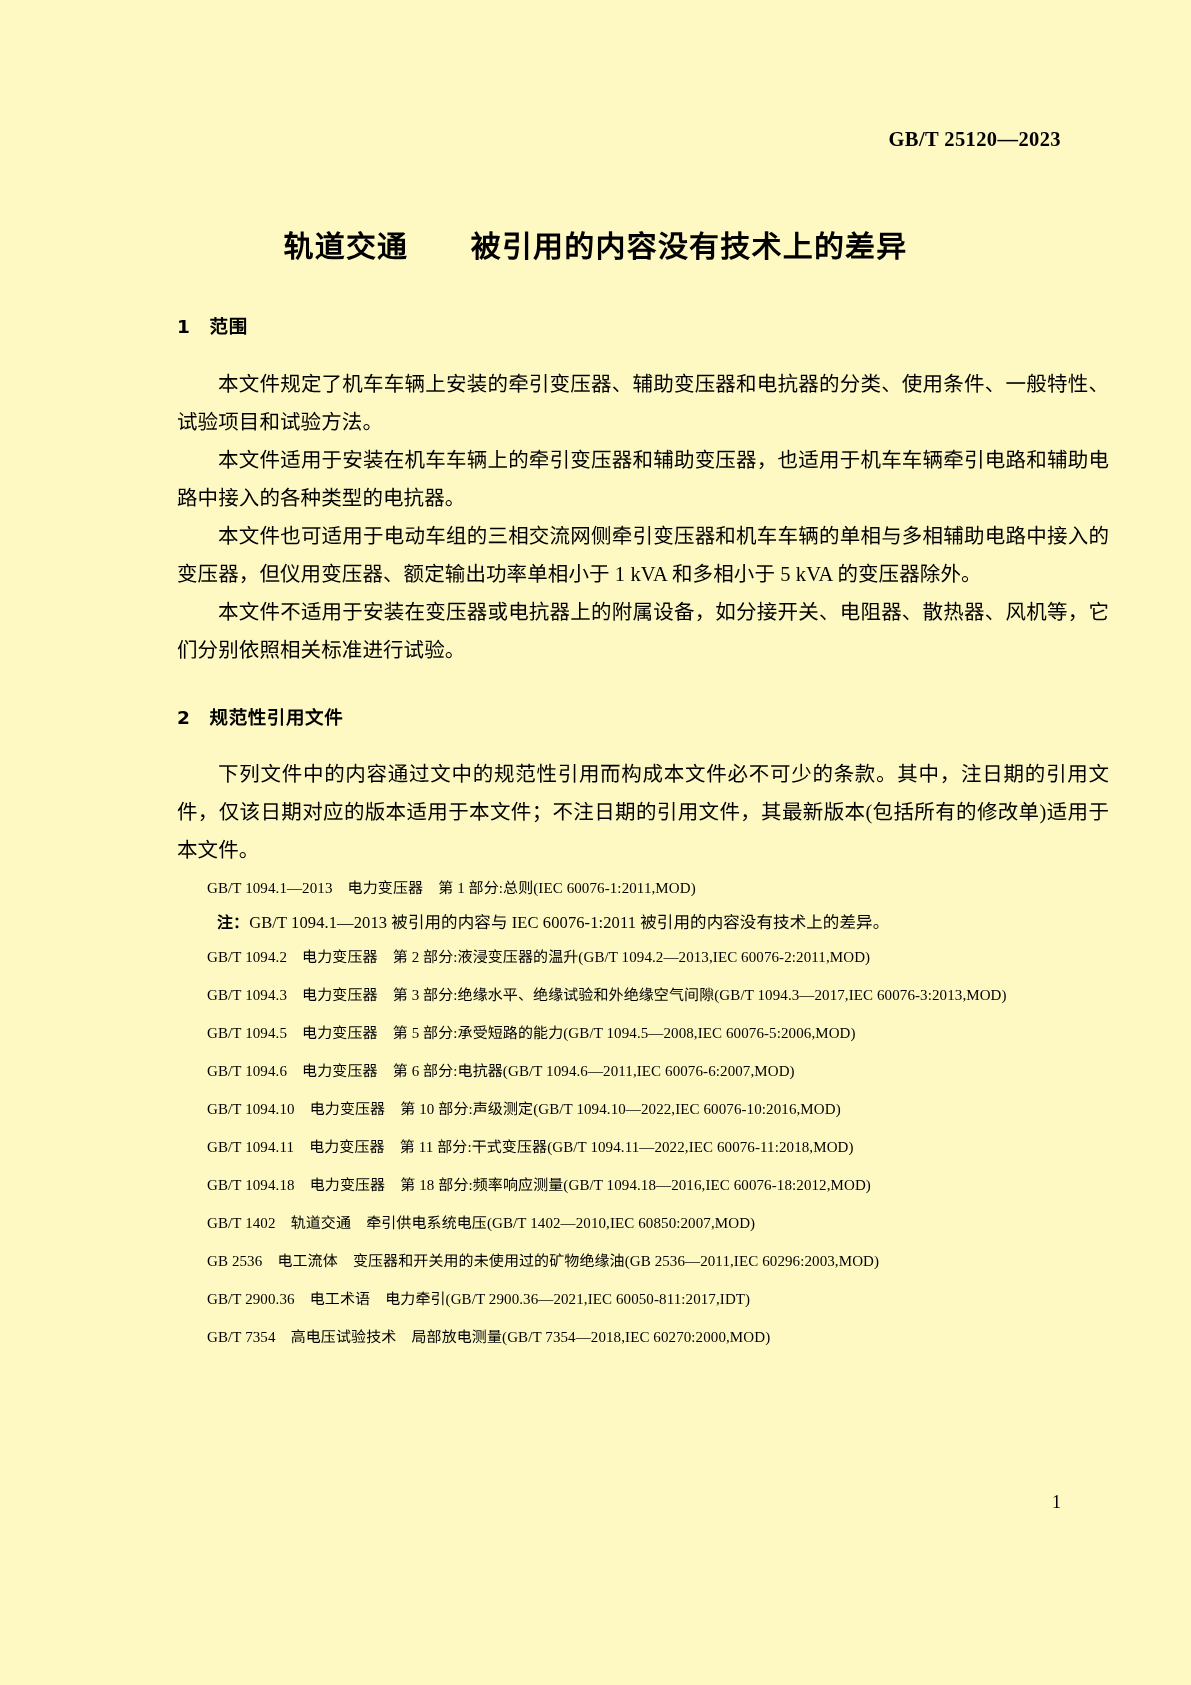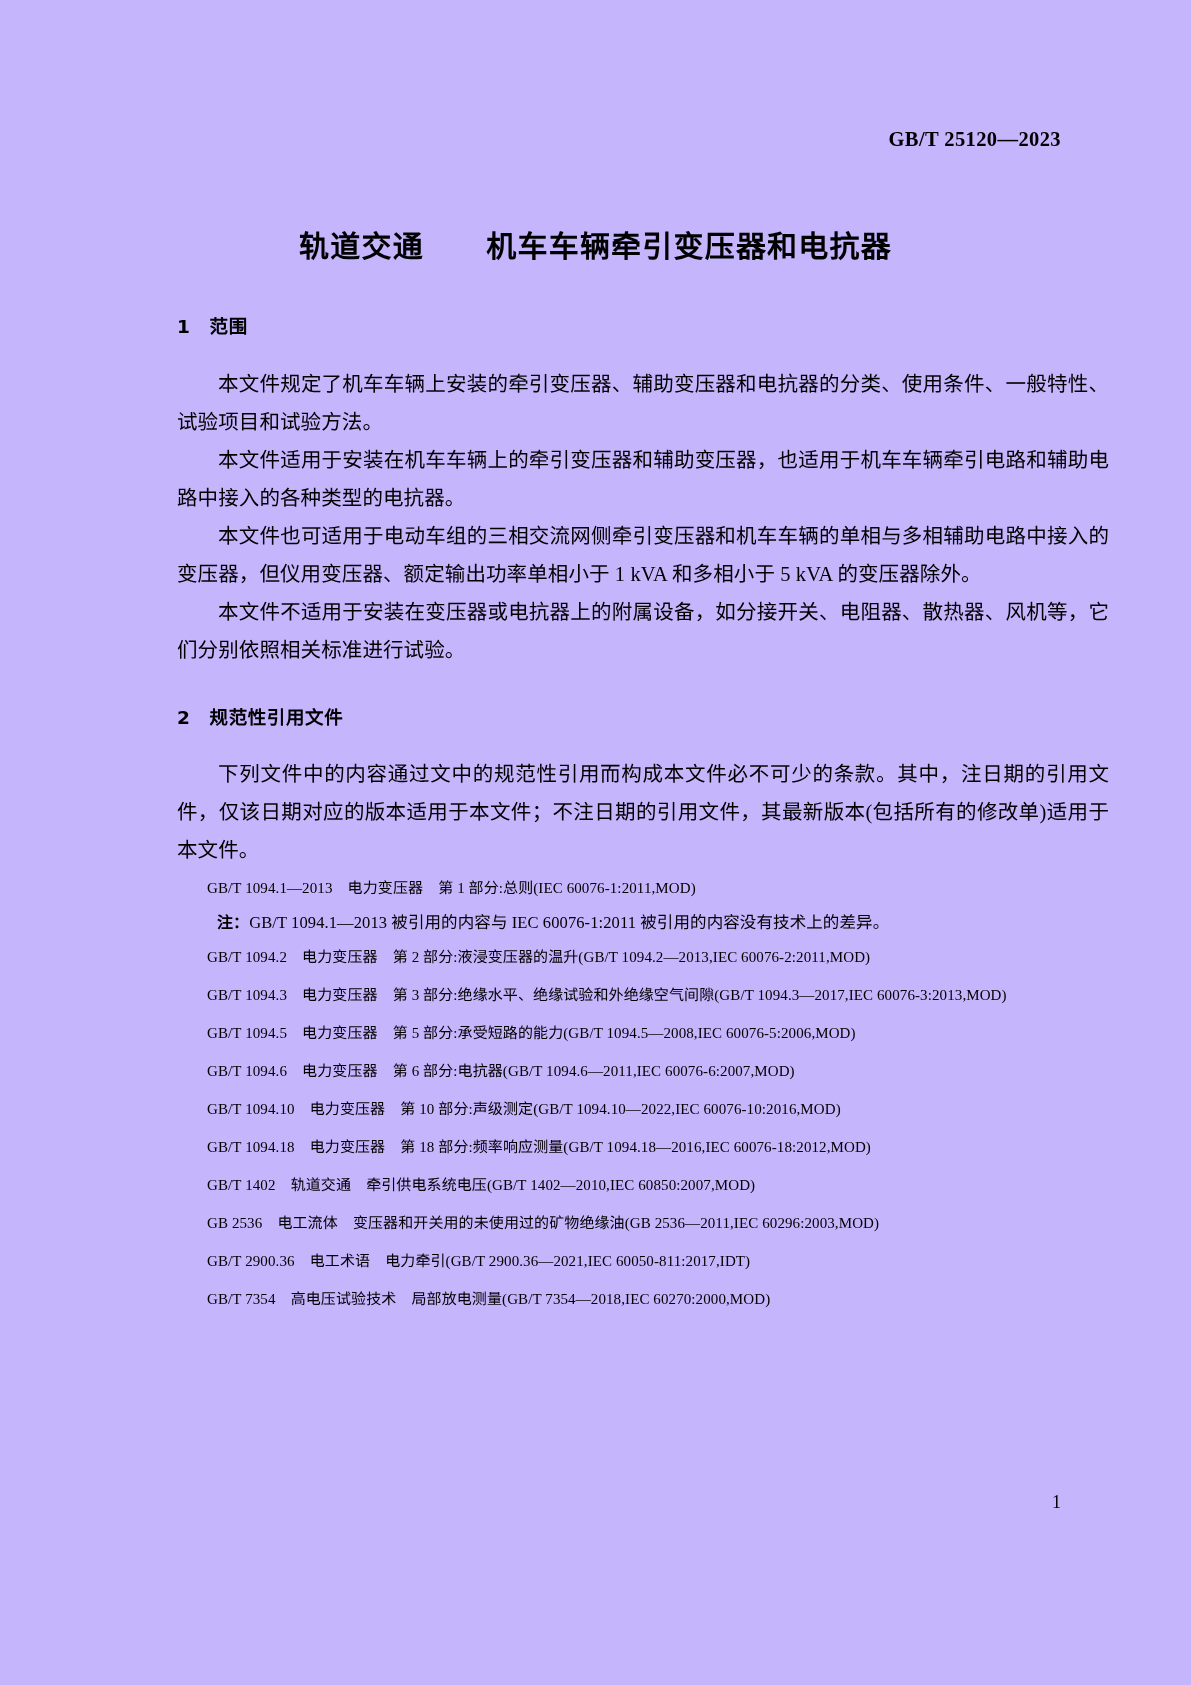--- a/index.html
+++ b/index.html
@@ -10,21 +10,21 @@
   }
   body {
     font-family: "Liberation Serif", "DejaVu Serif", serif;
     color: #000000;
   }
   .page {
     position: relative;
     width: 1191px;
     height: 1685px;
     margin: 0 auto;
-    background: #c4b5fd;
+    background: #fef9c3;
     overflow: hidden;
     box-sizing: border-box;
   }
 
   
   .header {
     position: absolute;
     top: 128px;
     left: 130px;
     right: 130px;
@@ -132,21 +132,21 @@
 </style>
 </head>
 <body>
 
 <div class="page">
 
   <div class="header">
     <span class="std-no">GB/T 25120—2023</span>
   </div>
 
-  <div class="doc-title">轨道交通　　机车车辆牵引变压器和电抗器</div>
+  <div class="doc-title">轨道交通　　被引用的内容没有技术上的差异</div>
 
   <div class="content">
 
     <h2 class="section-heading sec1-heading">1　范围</h2>
     <div class="spacer-md"></div>
 
     <p class="para">本文件规定了机车车辆上安装的牵引变压器、辅助变压器和电抗器的分类、使用条件、一般特性、试验项目和试验方法。</p>
     <p class="para">本文件适用于安装在机车车辆上的牵引变压器和辅助变压器，也适用于机车车辆牵引电路和辅助电路中接入的各种类型的电抗器。</p>
 
 
@@ -161,20 +161,21 @@
 
     <p class="ref">GB/T 1094.1—2013　电力变压器　第 1 部分:总则(IEC 60076-1:2011,MOD)</p>
 
     <p class="note note-indent"><span class="note-label">注：</span><span>GB/T 1094.1—2013 被引用的内容与 IEC 60076-1:2011 被引用的内容没有技术上的差异。</span></p>
 
     <p class="ref">GB/T 1094.2　电力变压器　第 2 部分:液浸变压器的温升(GB/T 1094.2—2013,IEC 60076-2:2011,MOD)</p>
     <p class="ref">GB/T 1094.3　电力变压器　第 3 部分:绝缘水平、绝缘试验和外绝缘空气间隙(GB/T 1094.3—2017,IEC 60076-3:2013,MOD)</p>
     <p class="ref">GB/T 1094.5　电力变压器　第 5 部分:承受短路的能力(GB/T 1094.5—2008,IEC 60076-5:2006,MOD)</p>
     <p class="ref">GB/T 1094.6　电力变压器　第 6 部分:电抗器(GB/T 1094.6—2011,IEC 60076-6:2007,MOD)</p>
     <p class="ref">GB/T 1094.10　电力变压器　第 10 部分:声级测定(GB/T 1094.10—2022,IEC 60076-10:2016,MOD)</p>
+    <p class="ref">GB/T 1094.11　电力变压器　第 11 部分:干式变压器(GB/T 1094.11—2022,IEC 60076-11:2018,MOD)</p>
     <p class="ref">GB/T 1094.18　电力变压器　第 18 部分:频率响应测量(GB/T 1094.18—2016,IEC 60076-18:2012,MOD)</p>
     <p class="ref">GB/T 1402　轨道交通　牵引供电系统电压(GB/T 1402—2010,IEC 60850:2007,MOD)</p>
     <p class="ref">GB 2536　电工流体　变压器和开关用的未使用过的矿物绝缘油(GB 2536—2011,IEC 60296:2003,MOD)</p>
     <p class="ref">GB/T 2900.36　电工术语　电力牵引(GB/T 2900.36—2021,IEC 60050-811:2017,IDT)</p>
     <p class="ref">GB/T 7354　高电压试验技术　局部放电测量(GB/T 7354—2018,IEC 60270:2000,MOD)</p>
 
   </div>
 
   <div class="page-number">1</div>
 

